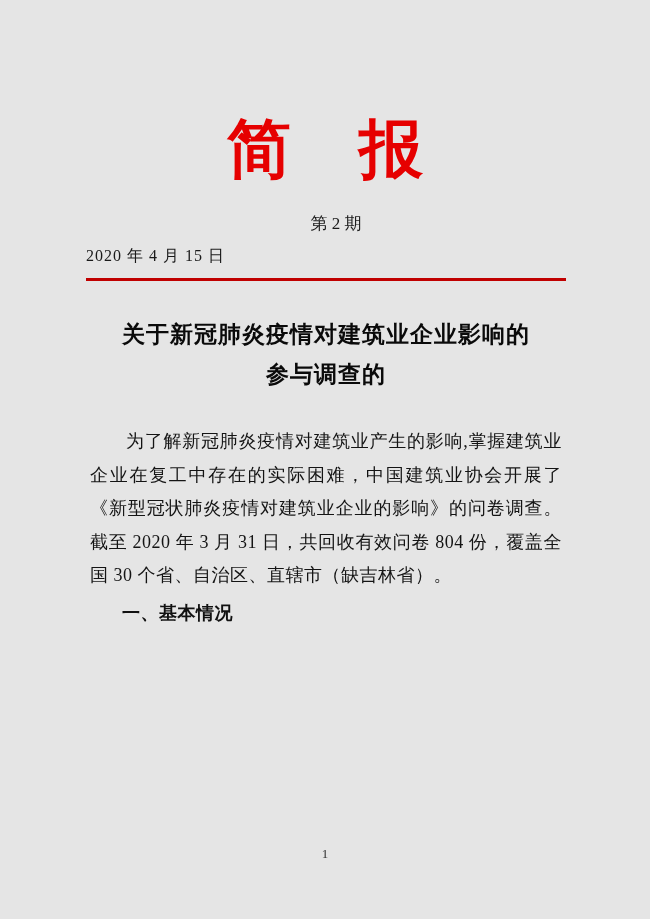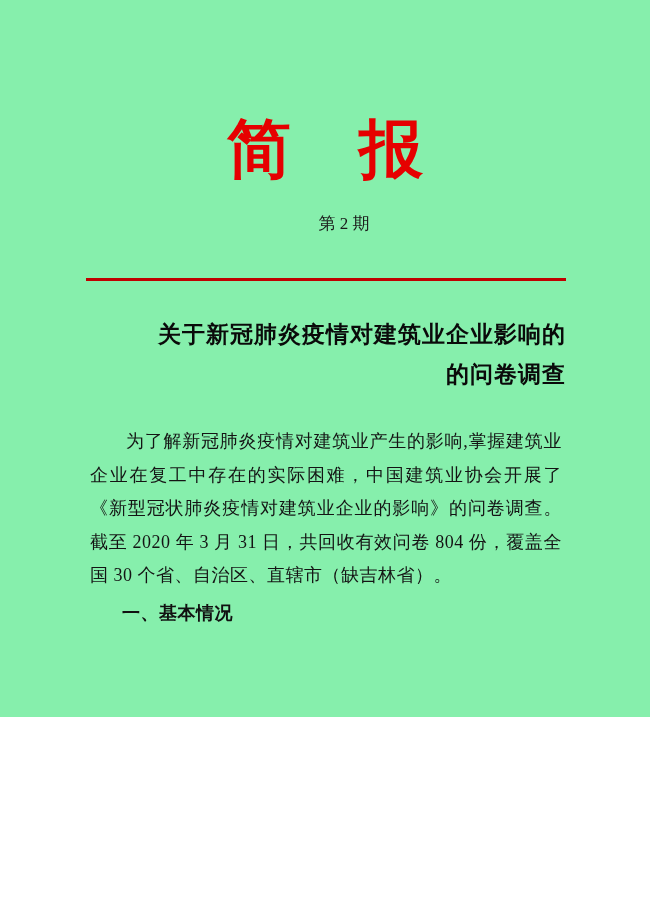--- a/index.html
+++ b/index.html
@@ -1,21 +1,21 @@
 <!DOCTYPE html>
 <html><head>
 <meta charset="utf-8">
 <style>
   * { margin: 0; padding: 0; box-sizing: border-box; }
   html, body { background: #ffffff; }
   .page {
     position: relative;
     width: 650px;
-    height: 717px;
-    background: #86efac;
+    height: 919px;
+    background: #e5e5e5;
     color: #111111;
     font-family: "Liberation Serif", "DejaVu Serif", serif;
     overflow: hidden;
   }
   .content {
     position: absolute;
     left: 86px;
     top: 0;
     width: 480px;
   }
@@ -28,21 +28,21 @@
     font-size: 64px;
     line-height: 84px;
     font-weight: bold;
     color: #e60000;
     letter-spacing: 2px;
     font-family: "Liberation Serif", "DejaVu Serif", serif;
   }
   .issue {
     position: absolute;
     top: 211px;
-    left: 18px;
+    left: 10px;
     width: 100%;
     text-align: center;
     font-size: 17px;
     line-height: 26px;
     color: #1a1a1a;
   }
   .pub-row {
     position: absolute;
     top: 243px;
     left: 0;
@@ -61,21 +61,21 @@
     left: 0;
     width: 100%;
     height: 3px;
     background: #c00000;
   }
   .doc-title {
     position: absolute;
     top: 315px;
     left: 0;
     width: 100%;
-    text-align: right;
+    text-align: center;
     font-size: 23px;
     line-height: 40px;
     font-weight: bold;
     color: #0a0a0a;
     letter-spacing: 1px;
   }
   .doc-title .line { display: block; }
   .body-flow {
     position: absolute;
     top: 421px;
@@ -115,27 +115,28 @@
 <body>
 
 <div class="page">
   <div class="content">
 
     <h1 class="masthead-title">简　报</h1>
 
     <div class="issue">第 2 期</div>
 
     <div class="pub-row">
+      <span class="date">2020 年 4 月 15 日</span>
     </div>
 
     <div class="red-rule"></div>
 
     <h2 class="doc-title">
       <span class="line">关于新冠肺炎疫情对建筑业企业影响的</span>
-      <span class="line">的问卷调查</span>
+      <span class="line">参与调查的</span>
     </h2>
 
     <div class="body-flow">
       <p class="para">为了解新冠肺炎疫情对建筑业产生的影响,掌握建筑业企业在复工中存在的实际困难，中国建筑业协会开展了《新型冠状肺炎疫情对建筑业企业的影响》的问卷调查。截至 2020 年 3 月 31 日，共回收有效问卷 804 份，覆盖全国 30 个省、自治区、直辖市（缺吉林省）。</p>
       <div class="section-heading">一、基本情况</div>
     </div>
 
   </div>
 
   <div class="page-number">1</div>

